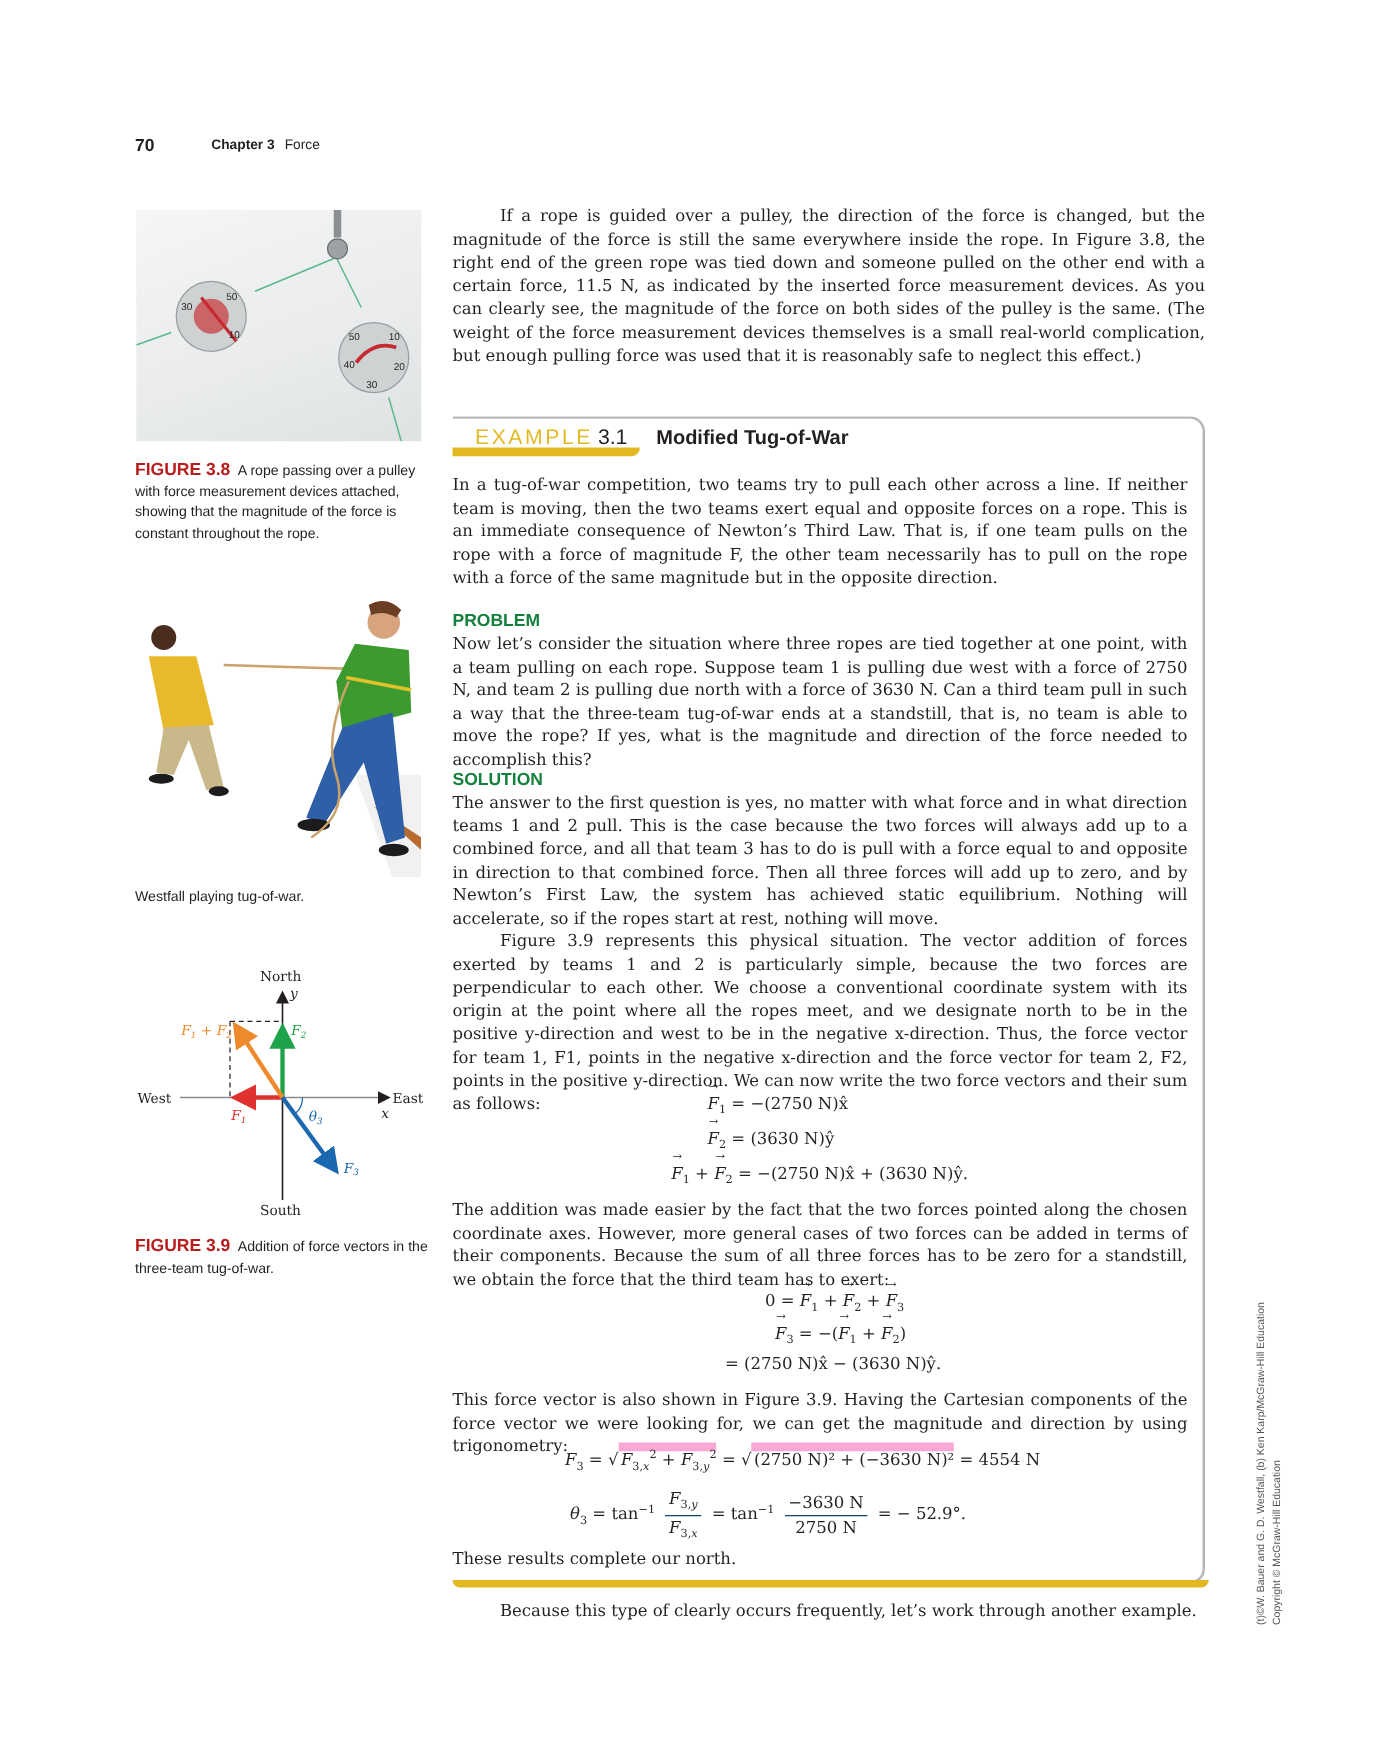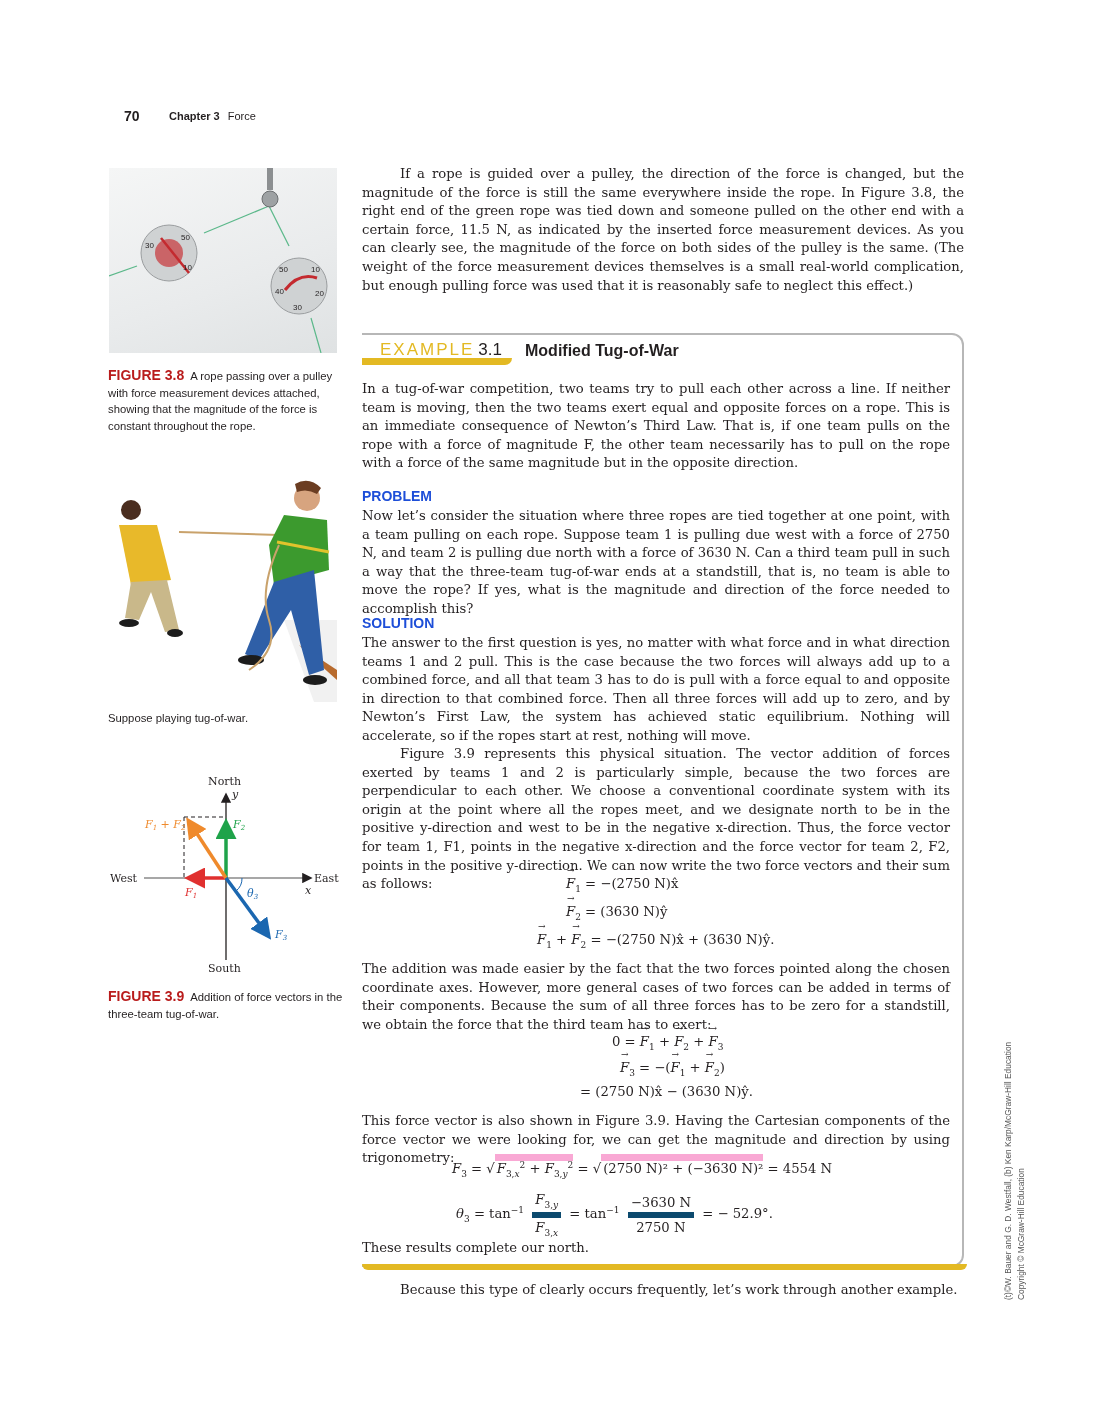--- a/index.html
+++ b/index.html
@@ -1,19 +1,19 @@
 <!DOCTYPE html>
 <html><head>
 <meta charset="utf-8">
 <style>
   html, body { margin:0; padding:0; background:#ffffff; }
   body { width:1118px; height:1403px; position:relative; overflow:hidden; color:#231f20; }
 
   .page-header { position:absolute; top:108px; left:108px; height:20px; }
-  .page-num { position:absolute; left:16px; top:0; font-family:"Liberation Sans",sans-serif; font-weight:bold; font-size:14px; color:#231f20; }
+  .page-num { position:absolute; left:0; top:0; font-family:"Liberation Sans",sans-serif; font-weight:bold; font-size:14px; color:#231f20; }
   .chap { position:absolute; left:61px; top:2px; font-family:"Liberation Sans",sans-serif; font-size:11px; white-space:nowrap; }
   .chap b { font-weight:bold; margin-right:8px; }
 
   .photo { position:absolute; overflow:hidden; }
   .photo1 { left:109px; top:168px; width:228px; height:185px; background:linear-gradient(160deg,#f5f6f6 0%,#e9ebec 60%,#dfe2e3 100%); }
   .photo2 { left:109px; top:470px; width:228px; height:232px; background:#ffffff; }
 
   .caption { position:absolute; left:108px; width:240px; font-family:"Liberation Sans",sans-serif; font-size:11.3px; line-height:16.5px; color:#231f20; }
   .fig-label { color:#b91c1c; font-weight:bold; font-size:14px; margin-right:6px; }
   .fig-label .num { font-weight:bold; }
@@ -21,28 +21,28 @@
   .body-text { position:absolute; left:362px; width:602px; font-family:"DejaVu Serif","Liberation Serif",serif; font-size:13.2px; line-height:18.6px; text-align:justify; color:#231f20; }
   .indent { text-indent:38px; }
 
   .example-box { position:absolute; left:362px; top:333px; width:600px; height:930px; border:2px solid #b7b7b7; border-left:none; border-radius:0 12px 12px 0; }
   .example-bar-top { position:absolute; left:362px; top:358px; width:150px; height:7px; background:#e3b923; border-radius:0 0 8px 0; }
   .example-bar-bottom { position:absolute; left:362px; top:1264px; width:605px; height:6px; background:#e3b923; border-radius:0 0 8px 8px; }
   .ex-label { position:absolute; left:380px; top:340px; font-family:"Liberation Sans",sans-serif; font-weight:normal; font-size:17px; letter-spacing:2px; color:#e3b923; }
   .ex-num { color:#231f20; letter-spacing:0; margin-left:4px; }
   .ex-title { position:absolute; left:525px; top:342px; font-family:"Liberation Sans",sans-serif; font-weight:bold; font-size:16px; color:#231f20; }
 
-  .section-head { position:absolute; left:362px; font-family:"Liberation Sans",sans-serif; font-weight:bold; font-size:14px; color:#1d4ed8; }
+  .section-head { position:absolute; left:362px; font-family:"Liberation Sans",sans-serif; font-weight:bold; font-size:14px; color:#15803d; }
 
   .eq { position:absolute; font-family:"DejaVu Serif","Liberation Serif",serif; font-size:13.2px; color:#231f20; white-space:nowrap; }
   .vec { position:relative; font-style:italic; }
   .vec::before { content:"\2192"; position:absolute; top:-11px; left:1px; font-size:9px; font-style:normal; }
   sub, sup { font-size:9px; }
   .frac { display:inline-block; vertical-align:middle; text-align:center; margin:0 4px; }
-  .frac .n { display:block; border-bottom:6px solid #0c4a6e; padding:0 3px 2px 3px; }
+  .frac .n { display:block; border-bottom:1px solid #0c4a6e; padding:0 3px 2px 3px; }
   .frac .d { display:block; padding-top:2px;text-align:center; }
   .sqrt { border-top:7px solid #f9a8d4; padding-left:2px; }
 
   .side-credit { position:absolute; left:1002px; top:1300px; transform:rotate(-90deg); transform-origin:left top; font-family:"Liberation Sans",sans-serif; font-size:8.4px; line-height:13px; color:#555; white-space:nowrap; }
 
   .diagram { position:absolute; left:105px; top:770px; width:245px; height:210px; }
 </style>
 </head>
 <body>
 
@@ -93,21 +93,21 @@
     <path d="M186 14 Q200 6 212 18 L208 24 Q198 18 188 22 Z" fill="#6b3d22"></path>
     <path d="M175 45 L218 50 L220 100 L165 115 L160 75 Z" fill="#3c9a2e"></path>
     <line x1="168" y1="72" x2="220" y2="82" stroke="#e0c32c" stroke-width="3"></line>
     <path d="M165 112 L205 100 L215 200 L200 205 L182 140 L150 190 L136 184 Z" fill="#2f5fa7"></path>
     <ellipse cx="142" cy="190" rx="13" ry="5" fill="#1c1c1c"></ellipse>
     <ellipse cx="206" cy="210" rx="12" ry="5" fill="#1c1c1c"></ellipse>
     <path d="M170 75 Q150 120 160 150 Q170 180 140 200" stroke="#c9a26b" stroke-width="2" fill="none"></path>
   </svg>
 </div>
 
-<div class="caption" style="top:710px;">Suppose playing tug-of-war.</div>
+<div class="caption" style="top:710px;">Westfall playing tug-of-war.</div>
 
 <div class="diagram">
   <svg width="245" height="210" viewBox="0 0 245 210">
     <defs>
       <marker id="ah-black" markerWidth="8" markerHeight="8" refX="6" refY="4" orient="auto">
           <path d="M0,0 L8,4 L0,8 Z" fill="#231f20"></path>
         </marker>
       <marker id="ah-red" markerWidth="6" markerHeight="6" refX="4" refY="3" orient="auto">
           <path d="M0,0 L6,3 L0,6 Z" fill="#e0302f"></path>
         </marker>

